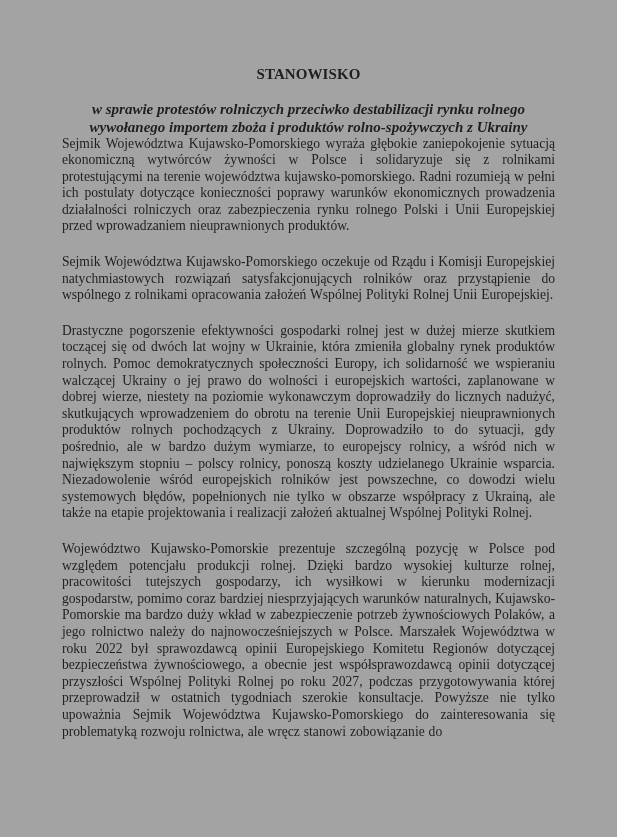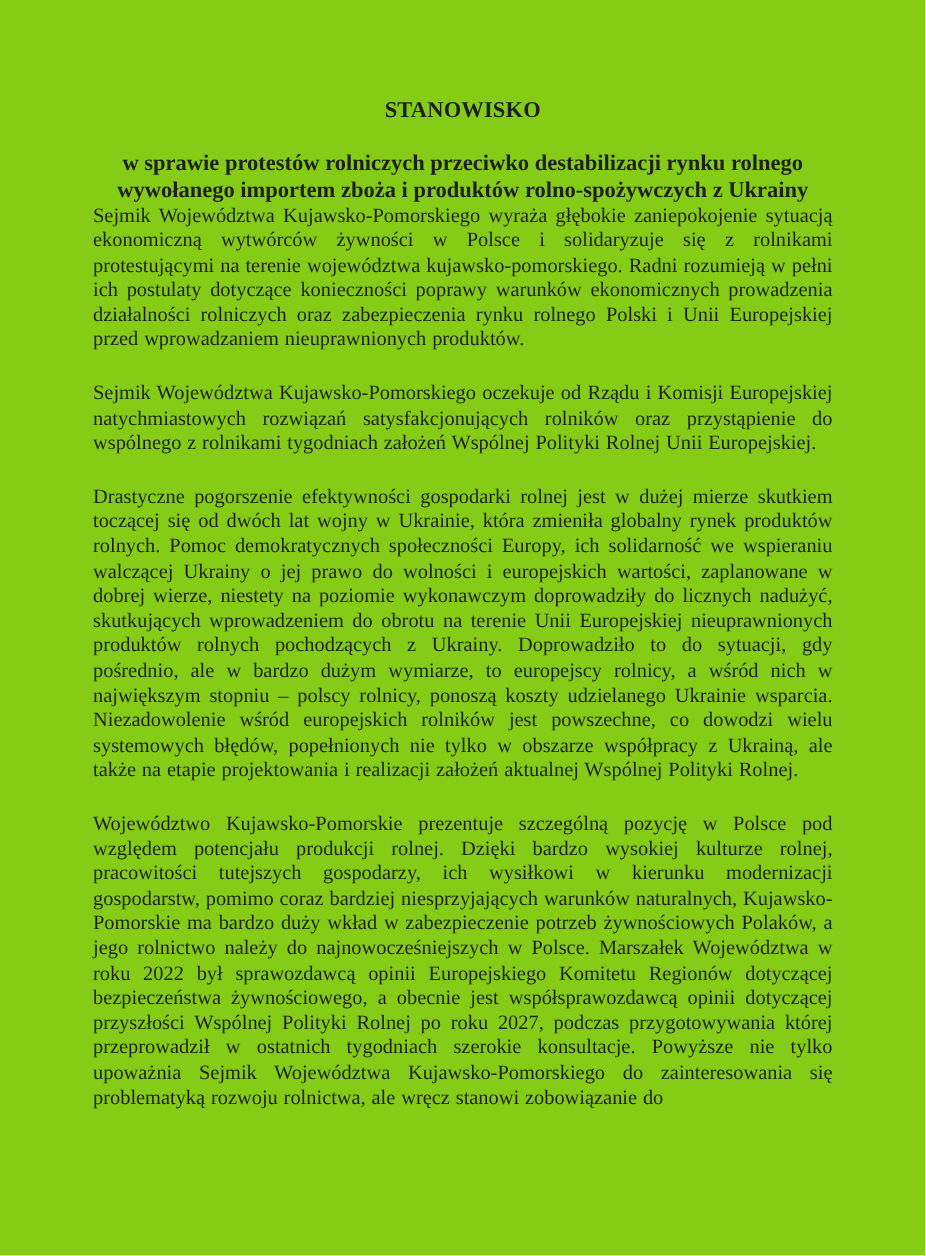--- a/index.html
+++ b/index.html
@@ -4,21 +4,21 @@
 <style>
   html, body {
     margin: 0;
     padding: 0;
     background: #ffffff;
   }
   .page {
     position: relative;
     width: 617px;
     height: 837px;
-    background: #84cc16;
+    background: #a3a3a3;
     overflow: hidden;
     font-family: "Liberation Serif", "DejaVu Serif", serif;
     color: #1f1f1f;
   }
   .content {
     position: absolute;
     left: 62px;
     top: 64px;
     width: 493px;
   }
@@ -30,20 +30,21 @@
     font-size: 15px;
     line-height: 21.5px;
     letter-spacing: 0.1px;
   }
   .subject {
     margin-top: 14px;
     text-align: center;
     font-weight: bold;
     font-size: 15px;
     line-height: 18px;
+    font-style: italic;
   }
   .body-text {
   }
   .body-text p {
     margin: 0 0 19px 0;
     font-size: 13.6px;
     line-height: 16.6px;
     text-align: justify;
     text-justify: inter-word;
     word-spacing: 0.5px;
@@ -59,19 +60,19 @@
   <div class="content">
 
     <div class="title-block">
       <div class="title-line">STANOWISKO</div>
     </div>
 
     <div class="subject">w sprawie protestów rolniczych przeciwko destabilizacji rynku rolnego wywołanego importem zboża i produktów rolno-spożywczych z Ukrainy</div>
 
     <div class="body-text">
       <p>Sejmik Województwa Kujawsko-Pomorskiego wyraża głębokie zaniepokojenie sytuacją ekonomiczną wytwórców żywności w Polsce i solidaryzuje się z rolnikami protestującymi na terenie województwa kujawsko-pomorskiego. Radni rozumieją w pełni ich postulaty dotyczące konieczności poprawy warunków ekonomicznych prowadzenia działalności rolniczych oraz zabezpieczenia rynku rolnego Polski i Unii Europejskiej przed wprowadzaniem nieuprawnionych produktów.</p>
-      <p>Sejmik Województwa Kujawsko-Pomorskiego oczekuje od Rządu i Komisji Europejskiej natychmiastowych rozwiązań satysfakcjonujących rolników oraz przystąpienie do wspólnego z rolnikami tygodniach założeń Wspólnej Polityki Rolnej Unii Europejskiej.</p>
+      <p>Sejmik Województwa Kujawsko-Pomorskiego oczekuje od Rządu i Komisji Europejskiej natychmiastowych rozwiązań satysfakcjonujących rolników oraz przystąpienie do wspólnego z rolnikami opracowania założeń Wspólnej Polityki Rolnej Unii Europejskiej.</p>
       <p>Drastyczne pogorszenie efektywności gospodarki rolnej jest w dużej mierze skutkiem toczącej się od dwóch lat wojny w Ukrainie, która zmieniła globalny rynek produktów rolnych. Pomoc demokratycznych społeczności Europy, ich solidarność we wspieraniu walczącej Ukrainy o jej prawo do wolności i europejskich wartości, zaplanowane w dobrej wierze, niestety na poziomie wykonawczym doprowadziły do licznych nadużyć, skutkujących wprowadzeniem do obrotu na terenie Unii Europejskiej nieuprawnionych produktów rolnych pochodzących z Ukrainy. Doprowadziło to do sytuacji, gdy pośrednio, ale w bardzo dużym wymiarze, to europejscy rolnicy, a wśród nich w największym stopniu – polscy rolnicy, ponoszą koszty udzielanego Ukrainie wsparcia. Niezadowolenie wśród europejskich rolników jest powszechne, co dowodzi wielu systemowych błędów, popełnionych nie tylko w obszarze współpracy z Ukrainą, ale także na etapie projektowania i realizacji założeń aktualnej Wspólnej Polityki Rolnej.</p>
       <p>Województwo Kujawsko-Pomorskie prezentuje szczególną pozycję w Polsce pod względem potencjału produkcji rolnej. Dzięki bardzo wysokiej kulturze rolnej, pracowitości tutejszych gospodarzy, ich wysiłkowi w kierunku modernizacji gospodarstw, pomimo coraz bardziej niesprzyjających warunków naturalnych, Kujawsko-Pomorskie ma bardzo duży wkład w zabezpieczenie potrzeb żywnościowych Polaków, a jego rolnictwo należy do najnowocześniejszych w Polsce. Marszałek Województwa w roku 2022 był sprawozdawcą opinii Europejskiego Komitetu Regionów dotyczącej bezpieczeństwa żywnościowego, a obecnie jest współsprawozdawcą opinii dotyczącej przyszłości Wspólnej Polityki Rolnej po roku 2027, podczas przygotowywania której przeprowadził w ostatnich tygodniach szerokie konsultacje. Powyższe nie tylko upoważnia Sejmik Województwa Kujawsko-Pomorskiego do zainteresowania się problematyką rozwoju rolnictwa, ale wręcz stanowi zobowiązanie do</p>
     </div>
 
   </div>
 </div>
 
 </body></html>

